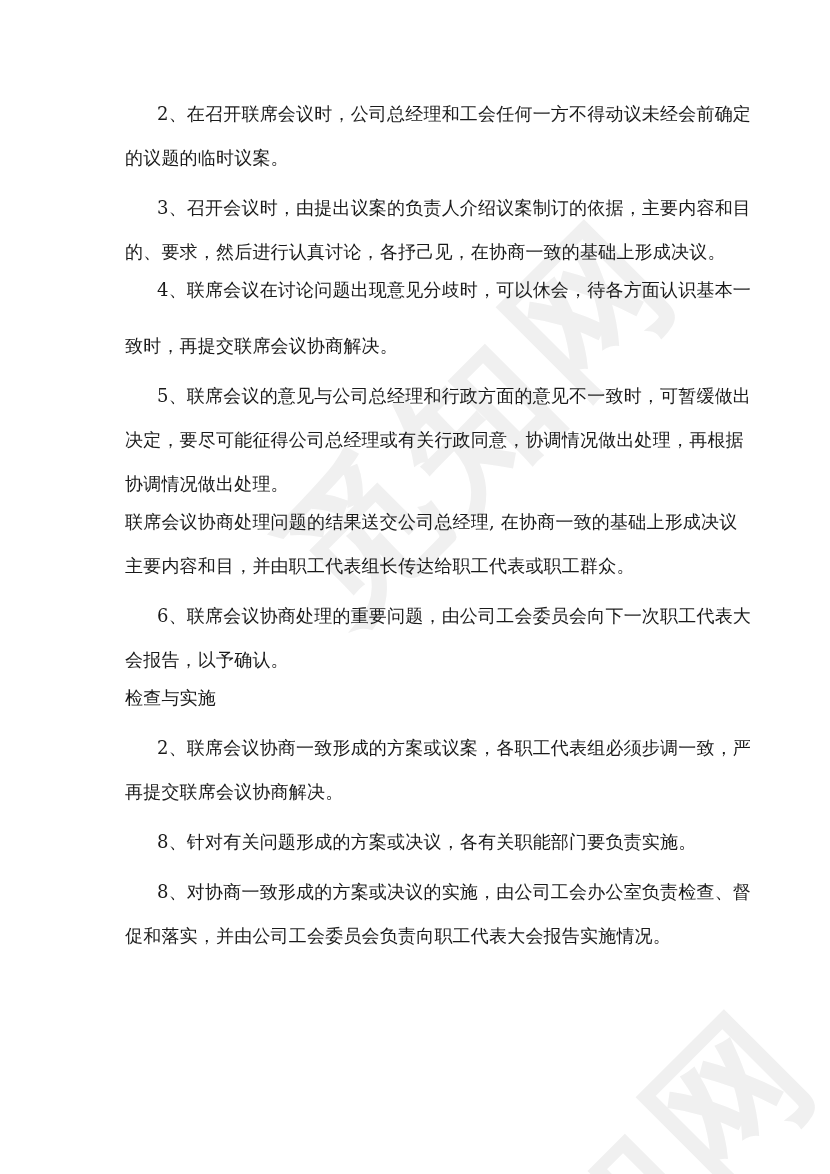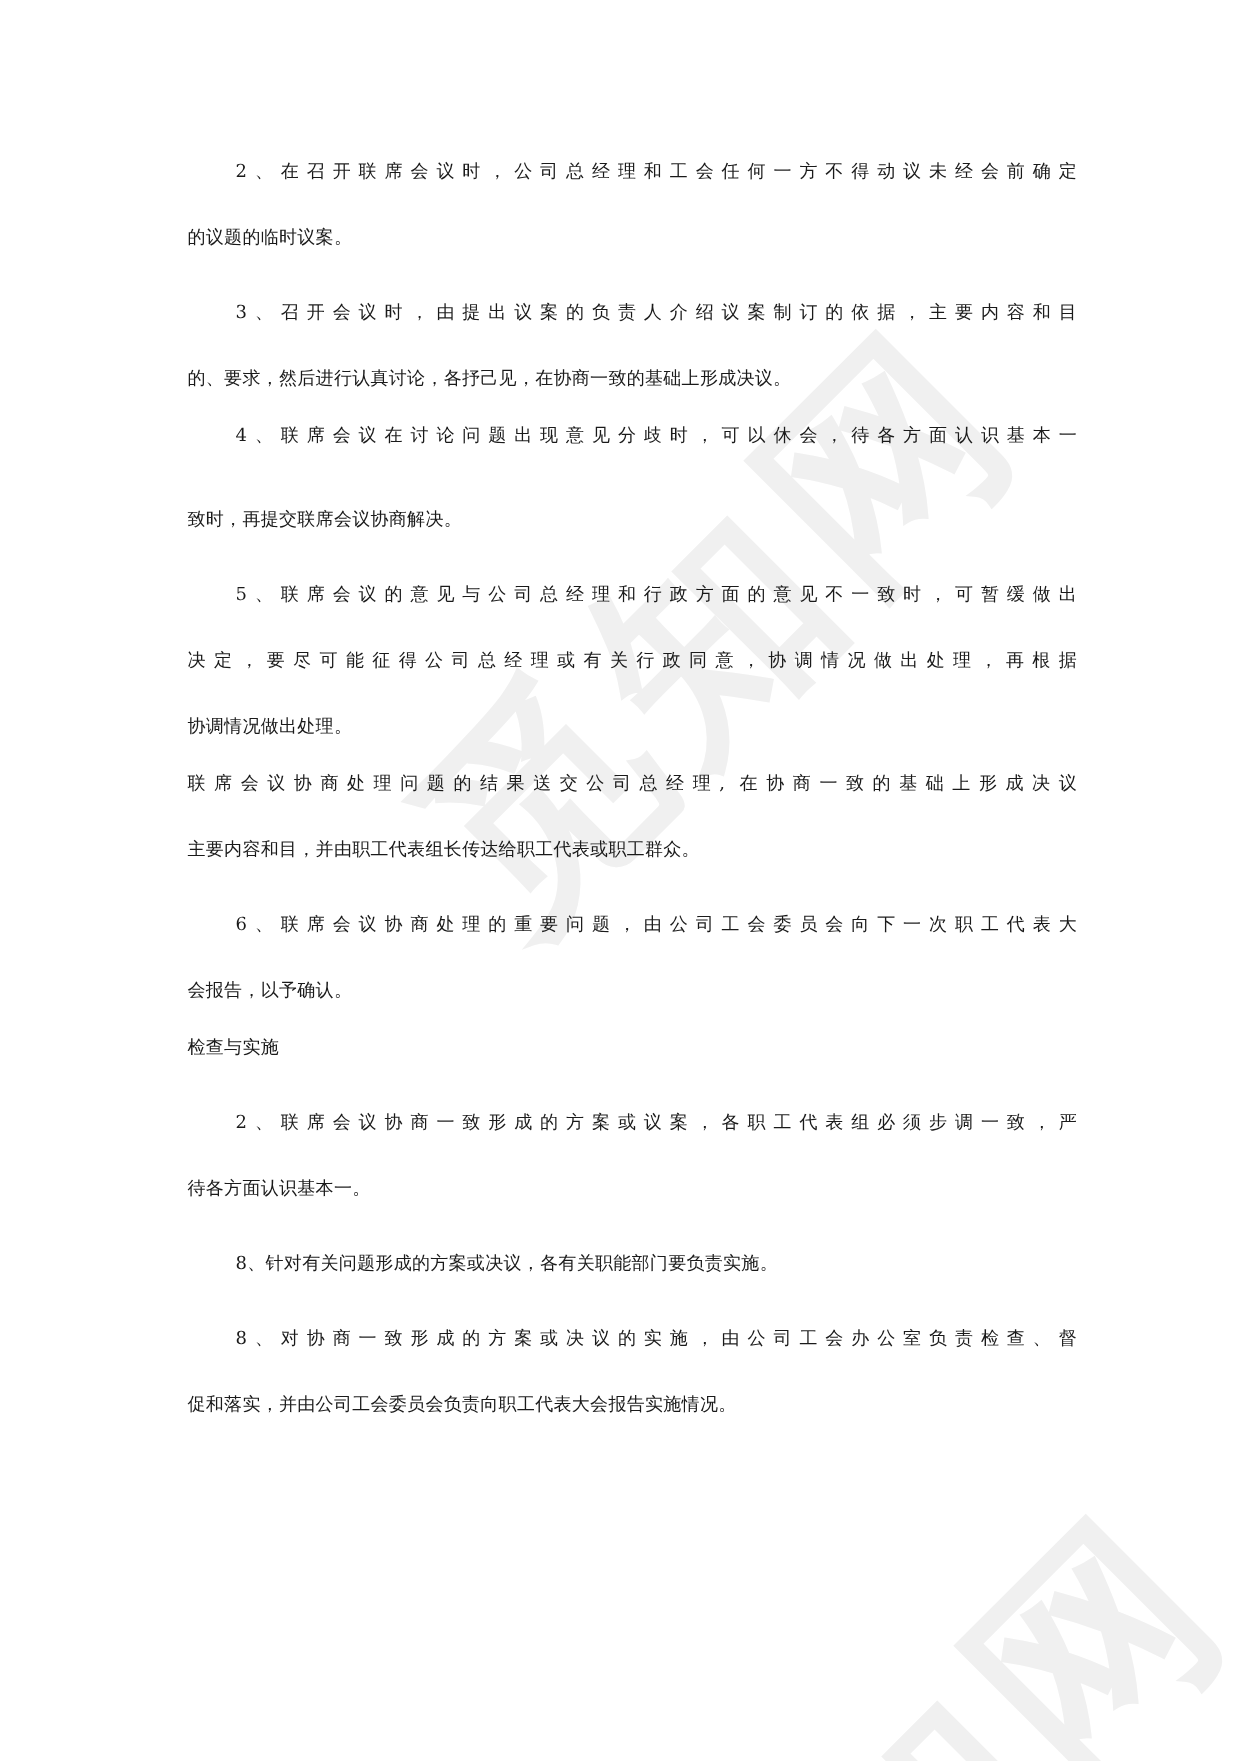--- a/index.html
+++ b/index.html
@@ -22,21 +22,21 @@
     }
     .content {
       position: absolute;
       left: 125px;
       top: 104px;
       width: 600px;
     }
     .line {
       position: absolute;
       left: 0;
-      font-size: 12px;
+      font-size: 18px;
       line-height: 20px;
       white-space: nowrap;
       letter-spacing: 0.2px;
     }
     .indent { left: 32px; }
     .justify {
       width: 593px;
       text-align: justify;
       text-align-last: justify;
     }
@@ -79,20 +79,20 @@
 
     <div class="line justify" style="top:408px">联席会议协商处理问题的结果送交公司总经理, 在协商一致的基础上形成决议</div>
     <div class="line" style="top:452px">主要内容和目，并由职工代表组长传达给职工代表或职工群众。</div>
 
     <div class="line indent justify" style="top:502px">6、联席会议协商处理的重要问题，由公司工会委员会向下一次职工代表大</div>
     <div class="line" style="top:546px">会报告，以予确认。</div>
 
     <div class="line" style="top:584px">检查与实施</div>
 
     <div class="line indent justify" style="top:634px">2、联席会议协商一致形成的方案或议案，各职工代表组必须步调一致，严</div>
-    <div class="line" style="top:678px">待各方面认识基本一。</div>
+    <div class="line" style="top:678px">再提交联席会议协商解决。</div>
 
     <div class="line indent" style="top:728px">8、针对有关问题形成的方案或决议，各有关职能部门要负责实施。</div>
 
     <div class="line indent justify" style="top:778px">8、对协商一致形成的方案或决议的实施，由公司工会办公室负责检查、督</div>
     <div class="line" style="top:822px">促和落实，并由公司工会委员会负责向职工代表大会报告实施情况。</div>
   </div>
 </div>
 
 </body></html>

